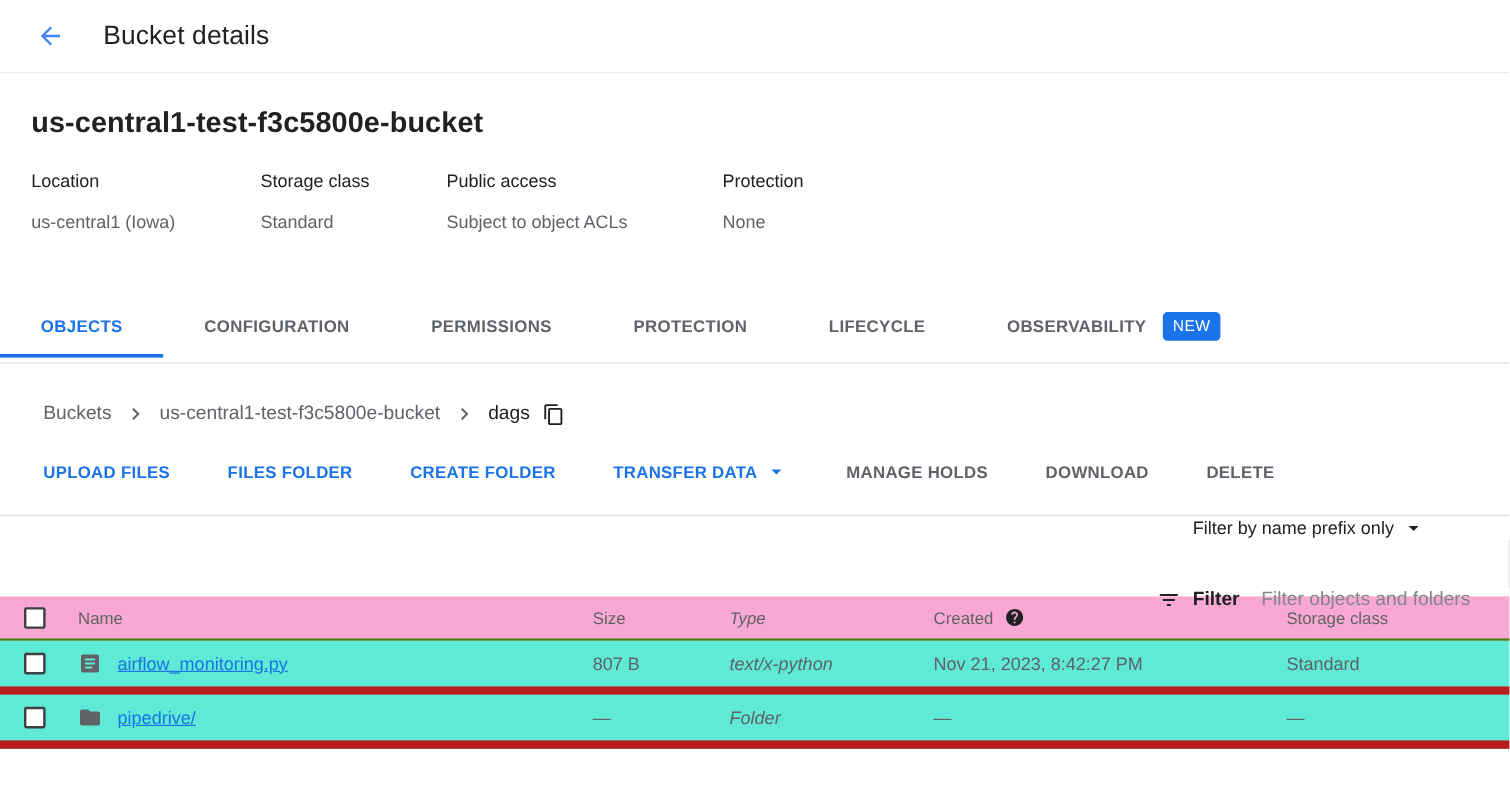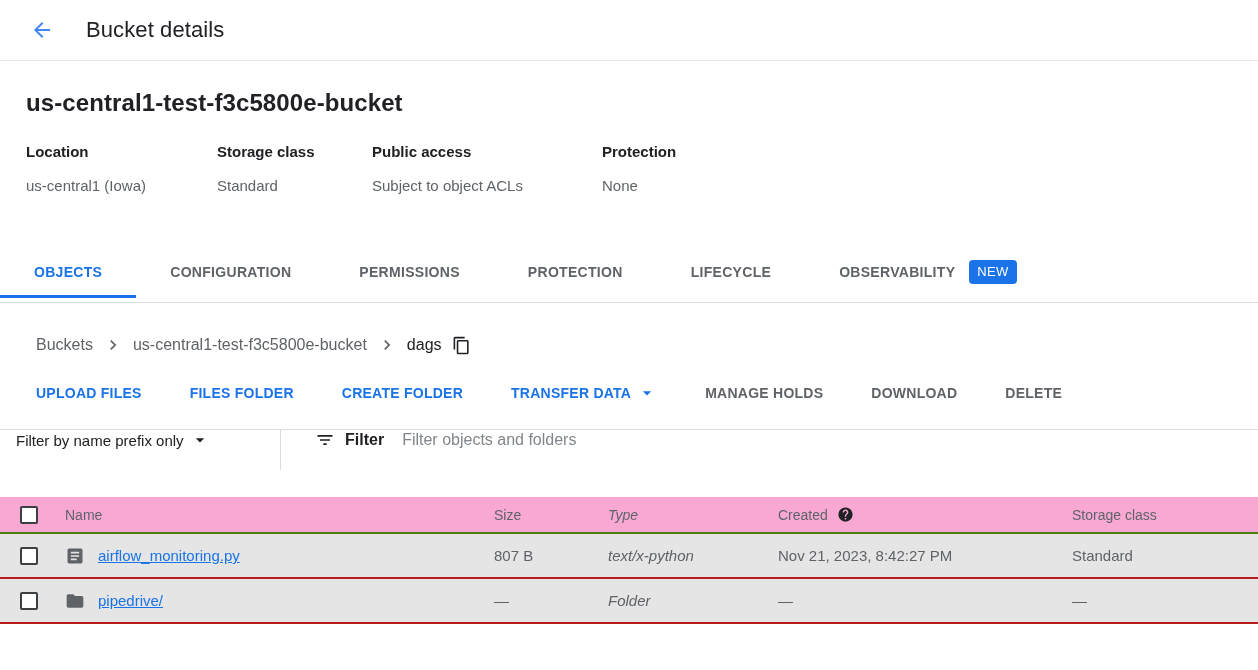--- a/index.html
+++ b/index.html
@@ -11,21 +11,21 @@
   .appbar-title { font-size:22px; color:#202124; margin-left:32px; letter-spacing:.1px; }
 
   
   .bucket-section { padding:28px 26px 0 26px; }
   .bucket-name { font-size:24px; font-weight:700; color:#202124; letter-spacing:.1px; }
   .meta-row { display:flex; margin-top:26px; }
   .meta-item { padding-right:20px; }
   .meta-item.m0 { width:191px; }
   .meta-item.m1 { width:155px; }
   .meta-item.m2 { width:230px; }
-  .meta-label { font-size:15px; font-weight:700; color:#202124; }
+  .meta-label { font-size:15px; font-weight:400; color:#202124; }
   .meta-value { font-size:15px; color:#5f6368; margin-top:17px; }
 
   
   .tabs { display:flex; margin-top:50px; border-bottom:1px solid #dadce0; align-items:center; }
   .tab { padding:16px 34px 15px 34px; font-size:14px; font-weight:700; letter-spacing:.3px; color:#5f6368; cursor:pointer; border-bottom:3px solid transparent; display:flex; align-items:center; gap:14px; }
   .tab.active { color:#1a73e8; border-bottom-color:#1a73e8; }
   .badge-new { background:#1a73e8; color:#fff; font-size:13px; font-weight:400; letter-spacing:.3px; padding:4px 8px 5px 8px; border-radius:4px; }
 
   
   .breadcrumb { display:flex; align-items:center; padding:32px 0 0 36px; font-size:16px; }
@@ -37,36 +37,36 @@
   
   .toolbar { display:flex; align-items:center; padding:20px 0 18px 12px; }
   .tbtn { font-size:14px; font-weight:700; letter-spacing:.25px; padding:8px 24px; border-radius:4px; cursor:pointer; display:flex; align-items:center; gap:4px; white-space:nowrap; }
   .tbtn.blue { color:#1a73e8; }
   .tbtn.gray { color:#5f6368; cursor:default; }
   .drop-arrow { width:20px; height:20px; margin-left:2px; }
 
   .full-divider { border-top:1px solid #dadce0; }
 
   
-  .filterbar { display:flex; align-items:flex-start; height:67px; }
+  .filterbar { display:flex; align-items:flex-end; height:67px;flex-direction:column; }
   .filter-scope { display:flex; align-items:center; padding-left:16px; width:280px; cursor:pointer; }
   .filter-scope-label { font-size:15px; color:#202124; }
   .filter-scope .drop-arrow-dark { width:20px; height:20px; margin-left:6px; }
   .vdivider { width:1px; height:40px; background:#dadce0; flex:none; }
   .filter-main { display:flex; align-items:center; padding-left:34px; flex:1; }
   .filter-icon { width:20px; height:20px; margin-right:10px; flex:none; }
   .filter-word { font-size:16px; font-weight:700; color:#202124; margin-right:18px; }
   .filter-input { border:none; outline:none; font-size:16px; color:#202124; font-family:"Liberation Sans",sans-serif; flex:1; background:transparent; }
   .filter-input::placeholder { color:#80868b; }
 
   
   .objtable { width:100%; }
   .trow { display:flex; align-items:center; }
   .thead { background:#f9a8d4; height:37px; border-bottom:2px solid #4d7c0f; }
-  .tbody-row { height:45px; background:#e5e5e5; border-bottom:2px solid #b91c1c; }
+  .tbody-row { height:45px; background:#5eead4; border-bottom:7px solid #b91c1c; }
   .cell { font-size:15px; color:#5f6368; padding-right:12px; }
   .th { font-size:14px; color:#5f6368; }
   .col-check { width:65px; padding-left:20px; flex:none; display:flex; align-items:center; }
   .col-name { width:429px; flex:none; display:flex; align-items:center; }
   .col-size { width:114px; flex:none; }
   .col-type { width:170px; flex:none;font-style:italic; }
   .col-created { width:294px; flex:none; display:flex; align-items:center; }
   .col-storage { flex:1; }
   .checkbox { width:18px; height:18px; border:2px solid #3c4043; border-radius:2px; background:#fff; cursor:pointer; }
   .row-icon { width:20px; height:20px; margin-right:13px; flex:none; }

